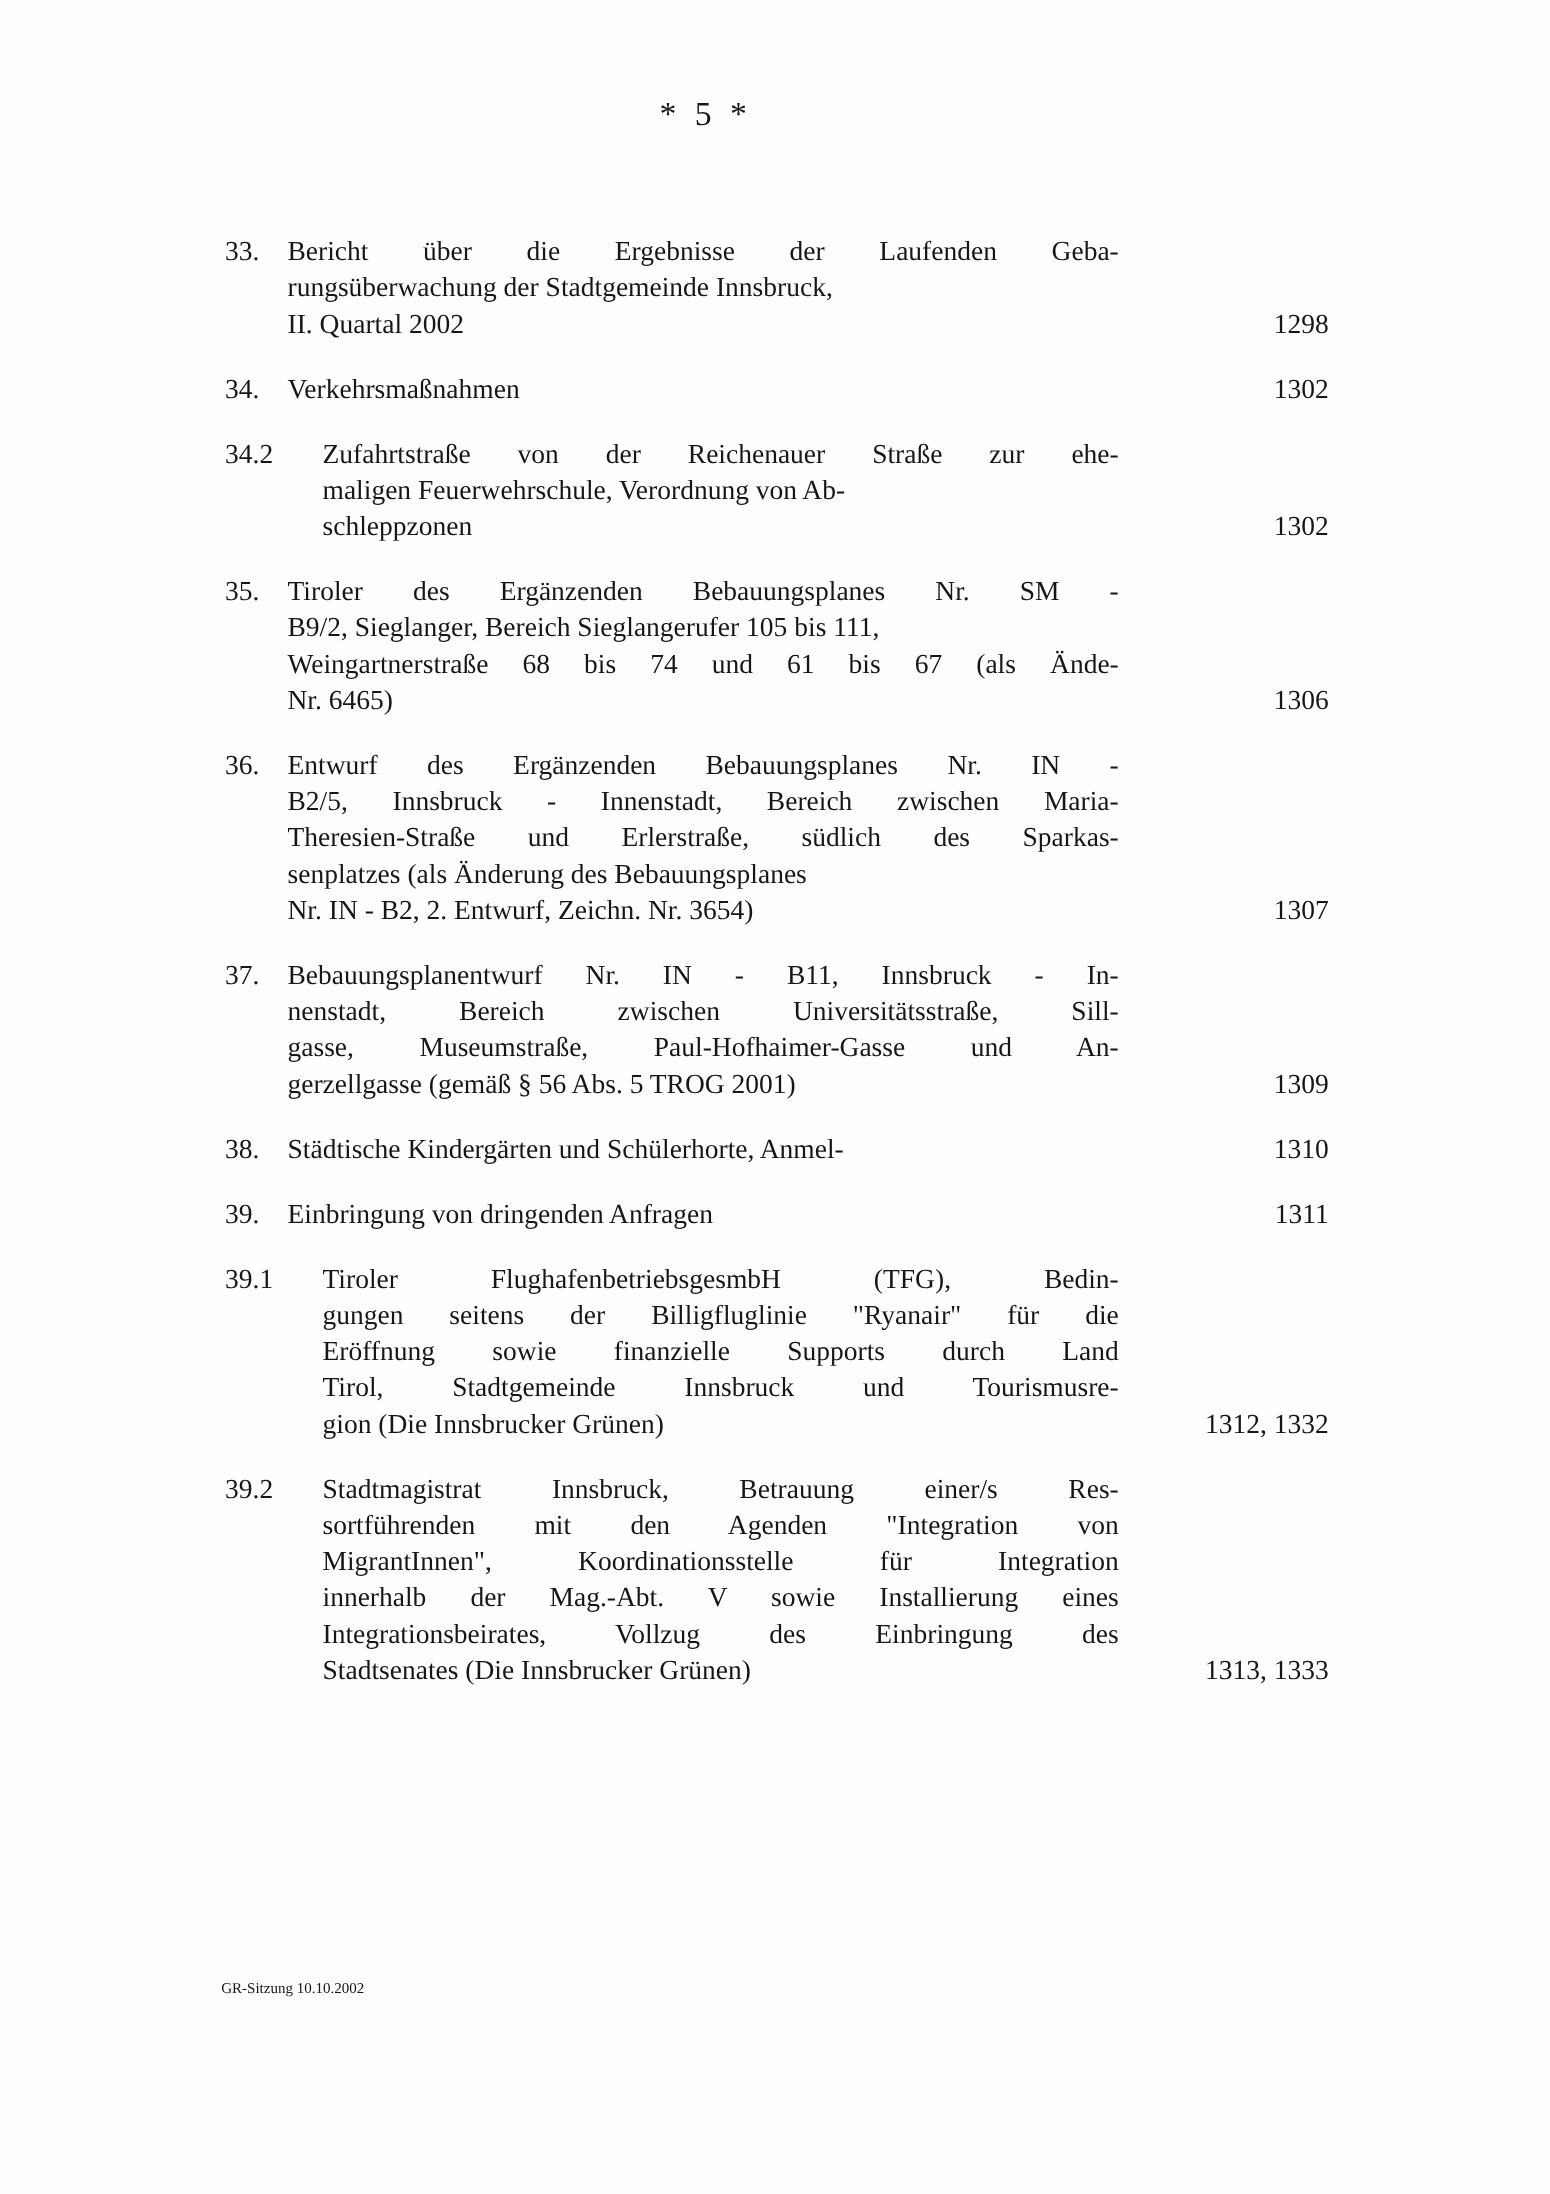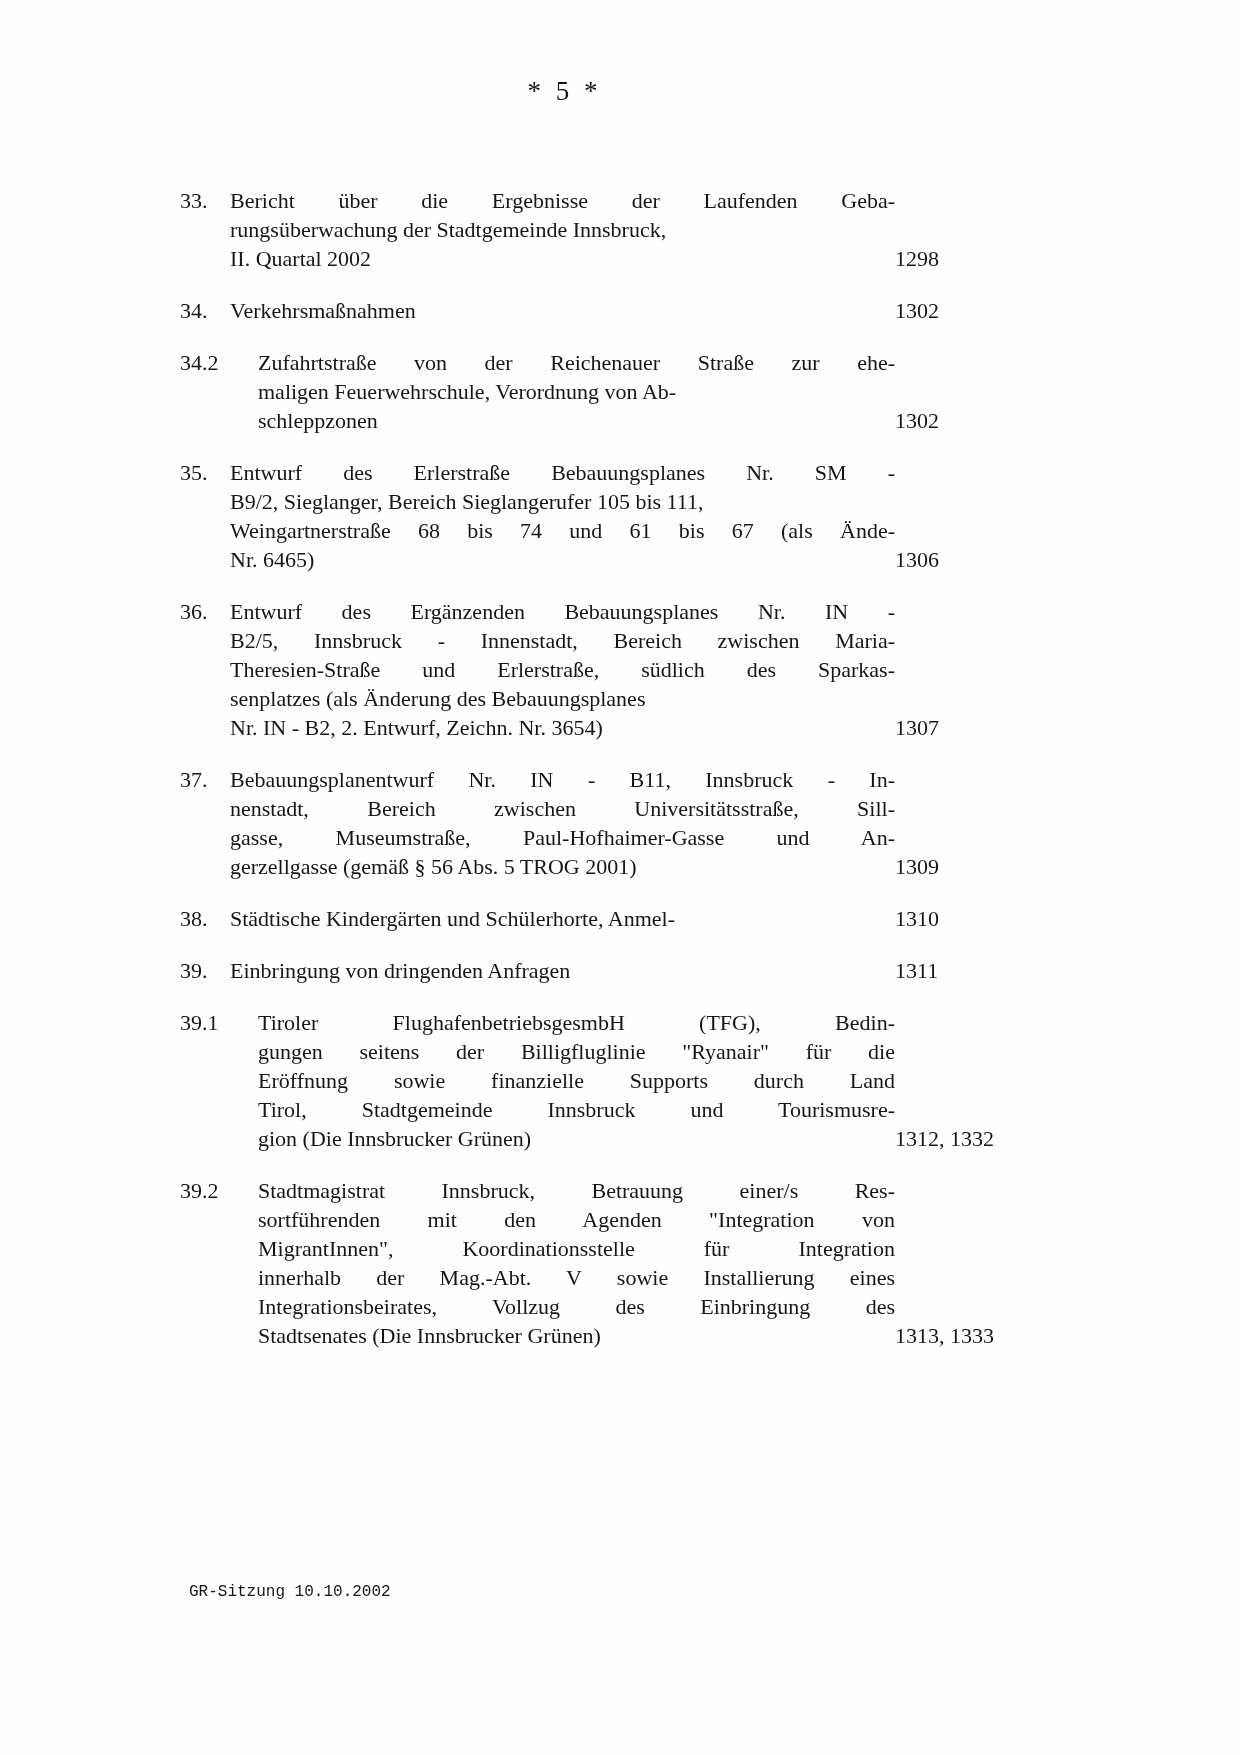--- a/index.html
+++ b/index.html
@@ -42,29 +42,28 @@
   .toc-num   { grid-column: 1; align-self: start; }
   .toc-lines { grid-column: 2; }
   .toc-line.j {
     text-align: justify;
     text-align-last: justify;
     text-justify: inter-word;
   }
   .toc-pages {
     grid-column: 3;
     align-self: end;
-    text-align: left;
+    text-align: right;
     white-space: nowrap;
   }
   .page-footer {
     position: absolute;
     top: 1583px;
-    left: 189px;
-    font-size: 16px;
-    font-family: Liberation Mono, monospace;
+    left: 177px;
+    font-size: 12px;
   }
 </style>
 </head>
 <body>
 
 <div class="page">
   <div class="page-number">* 5 *</div>
 
   <div class="toc">
       <div class="toc-item main">
@@ -88,21 +87,21 @@
         <div class="toc-lines">
           <div class="toc-line j">Zufahrtstraße von der Reichenauer Straße zur ehe-</div>
           <div class="toc-line">maligen Feuerwehrschule, Verordnung von Ab-</div>
           <div class="toc-line">schleppzonen</div>
         </div>
         <div class="toc-pages">1302</div>
       </div>
       <div class="toc-item main">
         <div class="toc-num">35.</div>
         <div class="toc-lines">
-          <div class="toc-line j">Entwurf des Erlerstraße Bebauungsplanes Nr. SM -</div>
+          <div class="toc-line j">Tiroler des Ergänzenden Bebauungsplanes Nr. SM -</div>
           <div class="toc-line">B9/2, Sieglanger, Bereich Sieglangerufer 105 bis 111,</div>
           <div class="toc-line j">Weingartnerstraße 68 bis 74 und 61 bis 67 (als Ände-</div>
           <div class="toc-line">Nr. 6465)</div>
         </div>
         <div class="toc-pages">1306</div>
       </div>
       <div class="toc-item main">
         <div class="toc-num">36.</div>
         <div class="toc-lines">
           <div class="toc-line j">Entwurf des Ergänzenden Bebauungsplanes Nr. IN -</div>

